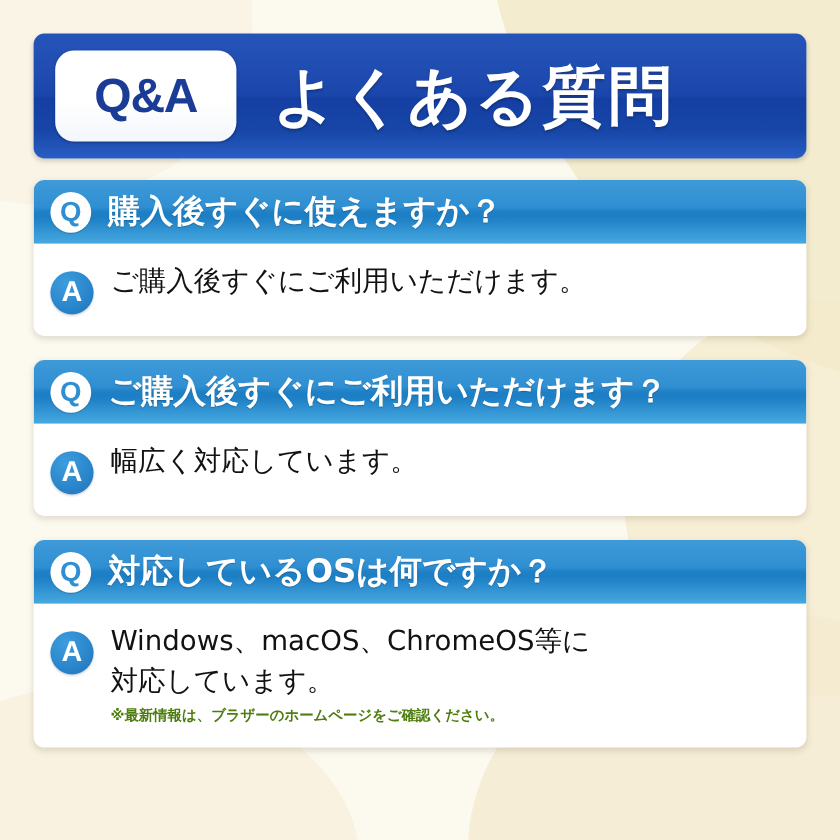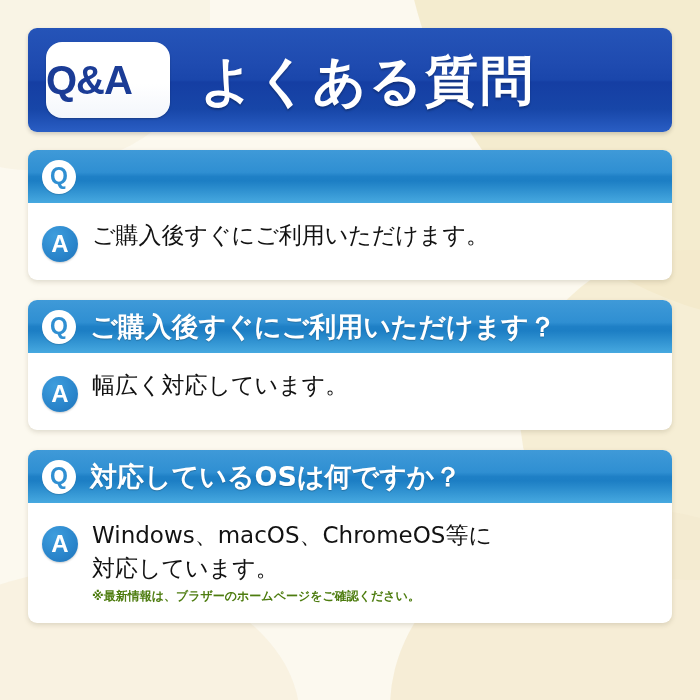--- a/index.html
+++ b/index.html
@@ -84,26 +84,27 @@
     height: 104px;
     border-radius: 9px;
     background: linear-gradient(180deg, #2554b8 0%, #1f4bb0 34%, #1a46ab 50%, #153ea3 52%, #1746a8 78%, #2a5ec4 100%);
     box-shadow: 0 2px 4px rgba(0,0,0,.18);
     display: flex;
     align-items: center;
     box-sizing: border-box;
     padding-left: 18px;
   }
   .qa-chip {
-    width: 124px;
+    width: 151px;
     height: 76px;
     border-radius: 16px;
     background: linear-gradient(180deg, #ffffff 0%, #ffffff 55%, #f3f6fb 100%);
     display: flex;
     align-items: center;
+    justify-content: center;
     flex: 0 0 auto;
     box-shadow: 0 1px 2px rgba(0,0,0,.25);
   }
   .qa-chip-text {
     font-family: "Liberation Sans", sans-serif;
     font-weight: bold;
     font-size: 40px;
     letter-spacing: -1px;
     color: #1b3c96;
     line-height: 1;
@@ -240,20 +241,21 @@
     <div class="header-title">よくある質問</div>
   </div>
 
   <div class="faq-list">
 
     <div class="faq-card">
       <div class="q-band">
         <div class="badge-q">
           <span class="badge-q-letter">Q</span>
         </div>
+        <div class="q-text">購入後すぐに使えますか？</div>
       </div>
       <div class="a-body">
         <div class="badge-a">
           <span class="badge-a-letter">A</span>
         </div>
         <div class="a-lines">
           <div class="a-line">ご購入後すぐにご利用いただけます。</div>
         </div>
       </div>
     </div>

